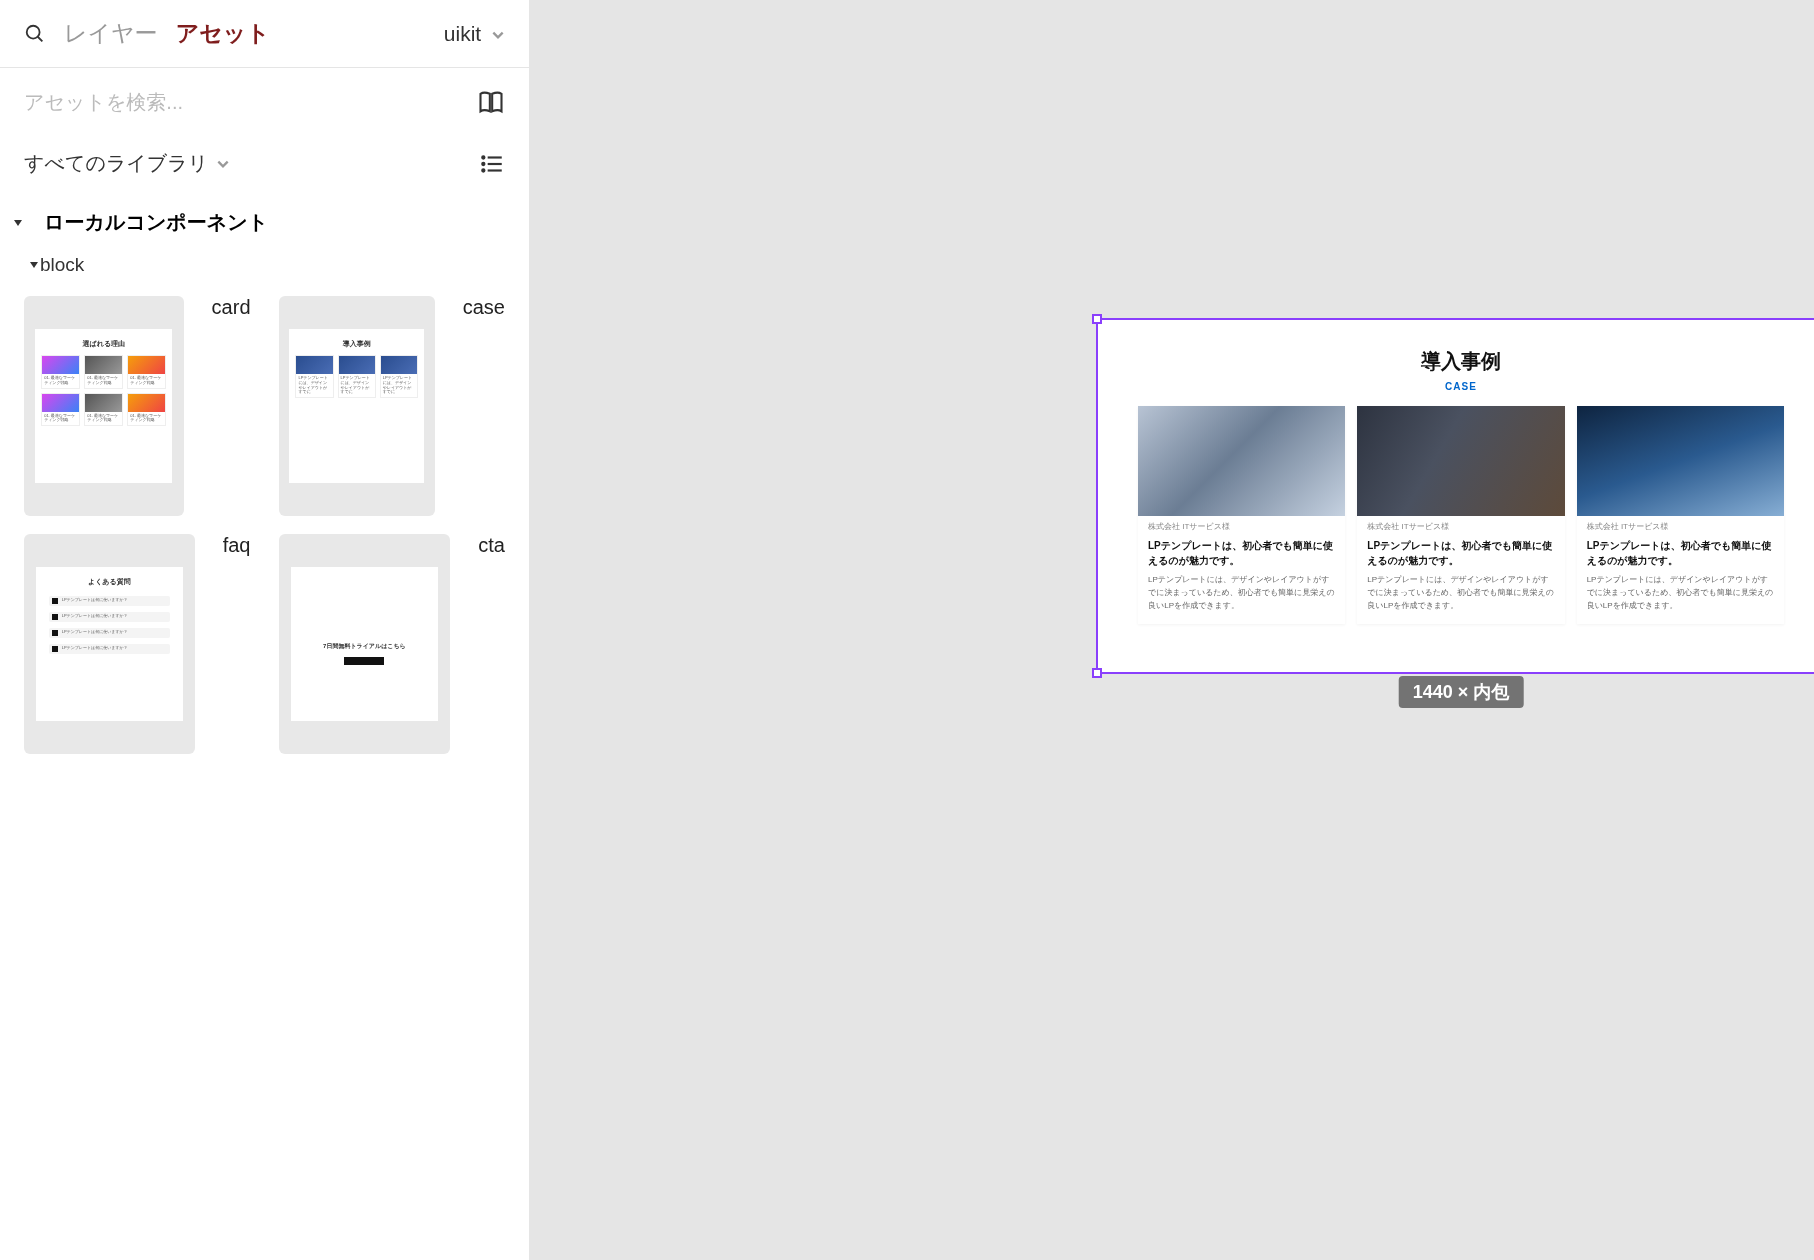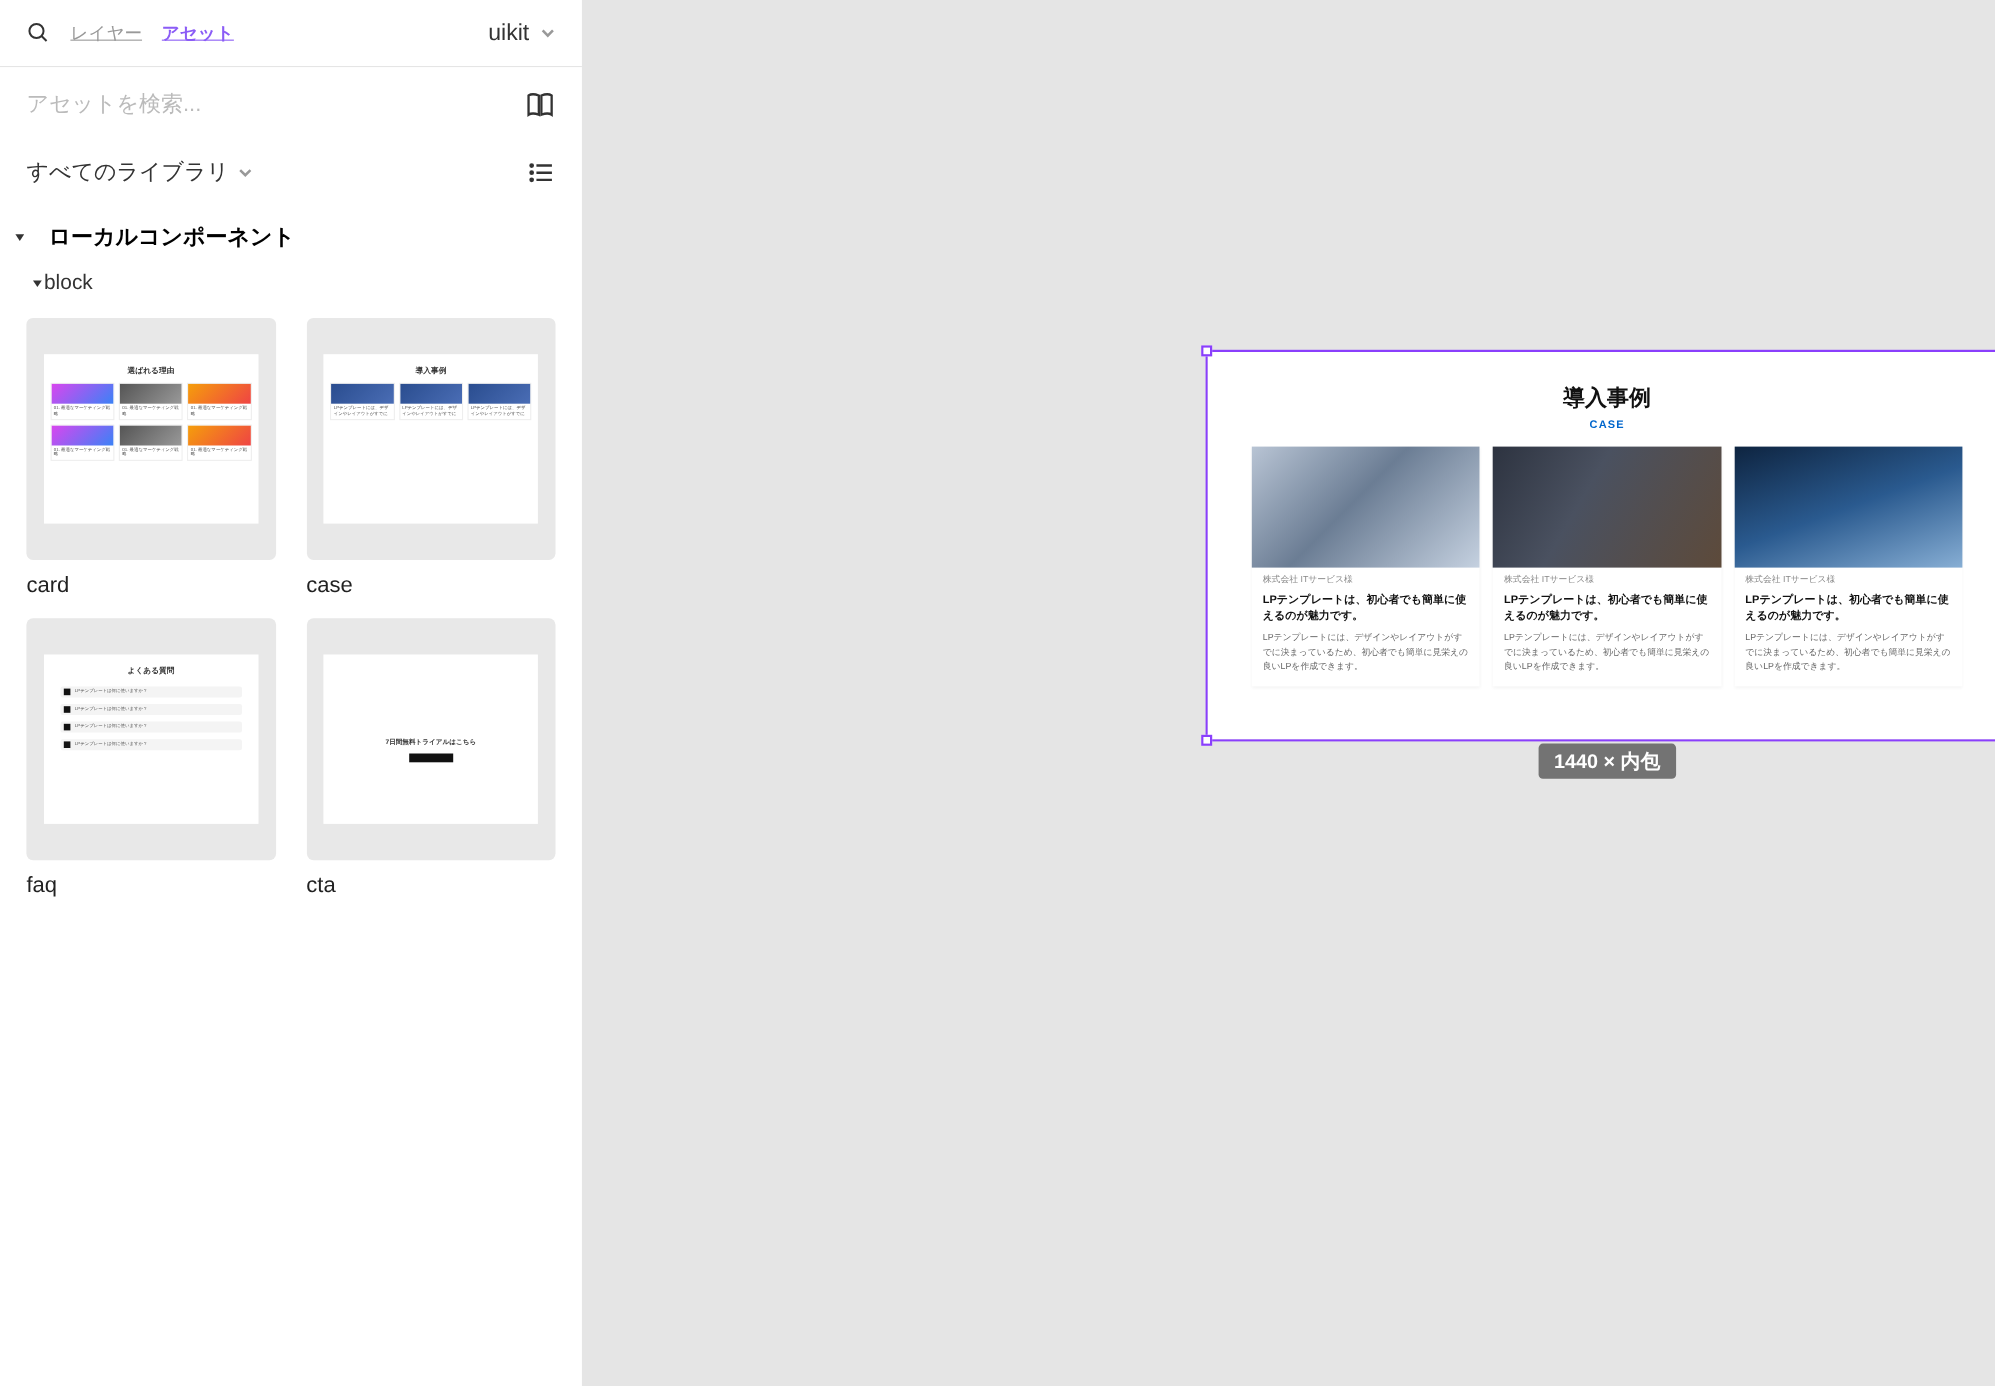--- a/index.html
+++ b/index.html
@@ -3,22 +3,22 @@
   <meta charset="utf-8">
   <style>
     * { box-sizing: border-box; margin: 0; padding: 0; }
     body { font-family: -apple-system, BlinkMacSystemFont, "Segoe UI", "Hiragino Sans", sans-serif; display: flex; width: 1814px; height: 1260px; background: #fff; overflow: hidden; }
     
     
     .left-panel { width: 530px; height: 100%; background: #fff; border-right: 1px solid #e5e5e5; display: flex; flex-direction: column; }
     
     .panel-header { display: flex; align-items: center; padding: 18px 24px; border-bottom: 1px solid #e5e5e5; gap: 18px; }
     .panel-header .search-icon { width: 22px; height: 22px; flex-shrink: 0; }
-    .panel-header .tab { font-size: 16px; color: #999; cursor: pointer; text-decoration: underline; }
-    .panel-header .tab.active { color: #8b5cf6; font-weight: 700; }
+    .panel-header .tab { font-size: 23px; color: #999; cursor: pointer; }
+    .panel-header .tab.active { color: #7f1d1d; font-weight: 700; }
     .panel-header .spacer { flex: 1; }
     .panel-header .file-label { font-size: 21px; color: #333; }
     .panel-header .chev { width: 14px; height: 14px; margin-left: 4px; }
     
     .search-row { display: flex; align-items: center; padding: 20px 24px; gap: 7px; }
     .search-row input { flex: 1; border: none; font-size: 20px; outline: none; color: #333; }
     .search-row input::placeholder { color: #bbb; }
     .book-icon { width: 28px; height: 28px; }
     
     .lib-row { display: flex; align-items: center; padding: 14px 24px; gap: 8px; justify-content: center; }
@@ -29,21 +29,21 @@
     
     .section-header { display: flex; align-items: center; padding: 18px 12px 8px; gap: 20px; }
     .section-header .tri { width: 12px; height: 12px; }
     .section-header .label { font-size: 20px; font-weight: 700; color: #000; }
     
     .folder-row { display: flex; align-items: center; padding: 10px 12px 14px 28px; }
     .folder-row .tri { width: 12px; height: 12px; }
     .folder-row .label { font-size: 19px; color: #333; }
     
     .thumb-grid { display: grid; grid-template-columns: 1fr 1fr; gap: 18px 28px; padding: 6px 24px; }
-    .thumb-item { display: flex; flex-direction: column; gap: 12px; justify-content: space-between; }
+    .thumb-item { display: flex; flex-direction: row; gap: 28px; justify-content: space-between; }
     .thumb-box { width: 100%; height: 220px; background: #e8e8e8; border-radius: 6px; display: flex; align-items: center; justify-content: center; position: relative; overflow: hidden; }
     .thumb-label { font-size: 20px; color: #222; }
     
     
     .mini { width: 86%; height: 70%; background: #fff; display: flex; flex-direction: column; align-items: center; padding: 6px; font-size: 6px; color: #333; }
     .mini .mtitle { font-weight: 700; font-size: 7px; margin: 4px 0 6px; }
     .mini .mrow { display: flex; gap: 4px; width: 100%; justify-content: center; margin-bottom: 4px; }
     .mini .mcard { flex: 1; background: #fff; border: 1px solid #eee; }
     .mini .mimg { width: 100%; height: 18px; background: linear-gradient(135deg,#2a4d8f,#4a6db5); margin-bottom: 2px; }
     .mini .mimg.photo { background: linear-gradient(135deg,#d946ef,#3b82f6); }

